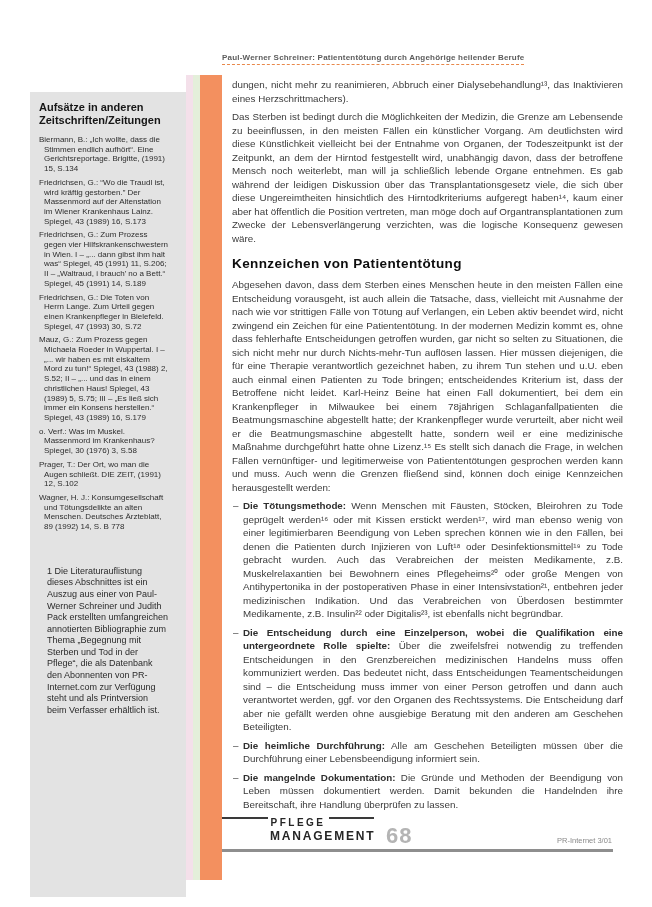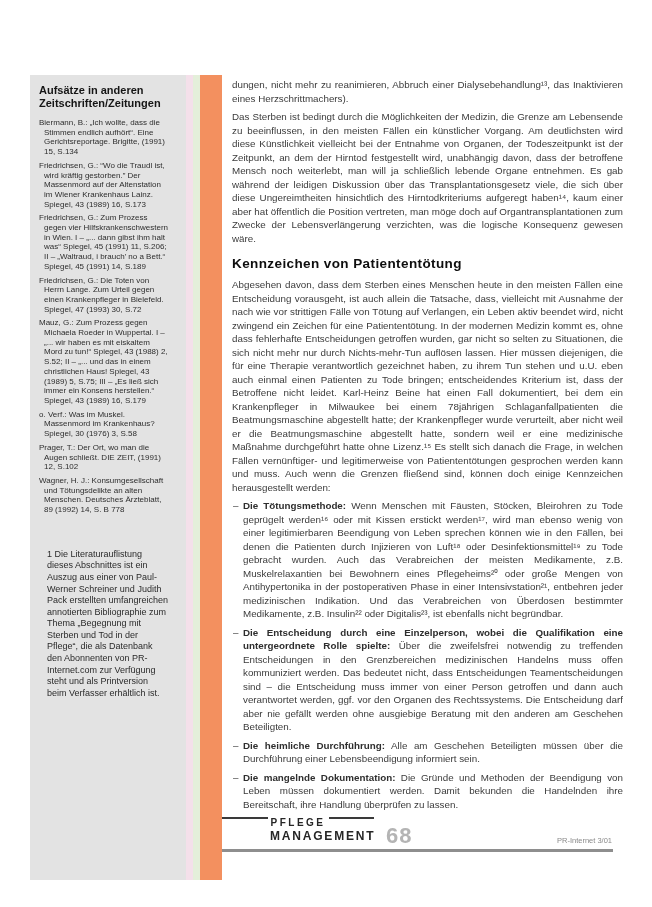--- a/index.html
+++ b/index.html
@@ -10,21 +10,21 @@
 
   
   .running-head {
     position:absolute; left:222px; top:53px;
     font-size:8px; font-weight:700; letter-spacing:0.2px; color:#5c5c5c;
     padding-bottom:2px; border-bottom:1px dashed #e8884a; white-space:nowrap;
   }
 
   
   .sidebar {
-    position:absolute; left:30px; top:75px; width:156px; height:805px;
+    position:absolute; left:30px; top:92px; width:156px; height:805px;
     background:#e3e3e3; box-sizing:border-box; padding:9px 16px 9px 9px;
   }
   .sidebar-heading {
     margin:0 0 8px 0; font-size:11px; line-height:13px; font-weight:700; color:#161616;
   }
   .bib-entry {
     margin:0 0 4px 0; font-size:8px; line-height:9.7px; color:#2d2d2d;
     padding-left:5px; text-indent:-5px;
   }
   .sidebar-footnote {
@@ -71,20 +71,21 @@
   }
   .footer-rule {
     position:absolute; left:222px; top:849px; width:391px; height:3px; background:#8e8e8e;
   }
 </style>
 </head>
 <body>
 
 <div class="page">
 
+  <div class="running-head">Paul-Werner Schreiner: Patiententötung durch Angehörige heilender Berufe</div>
 
   <aside class="sidebar">
     <h3 class="sidebar-heading">Aufsätze in anderen Zeitschriften/Zeitungen</h3>
     <div class="bib-list">
 
         <p class="bib-entry">Biermann, B.: „Ich wollte, dass die Stimmen endlich aufhört“. Eine Gerichtsreportage. Brigitte, (1991) 15, S.134</p>
 
         <p class="bib-entry">Friedrichsen, G.: “Wo die Traudl ist, wird kräftig gestorben.” Der Massenmord auf der Altenstation im Wiener Krankenhaus Lainz. Spiegel, 43 (1989) 16, S.173</p>
 
 

